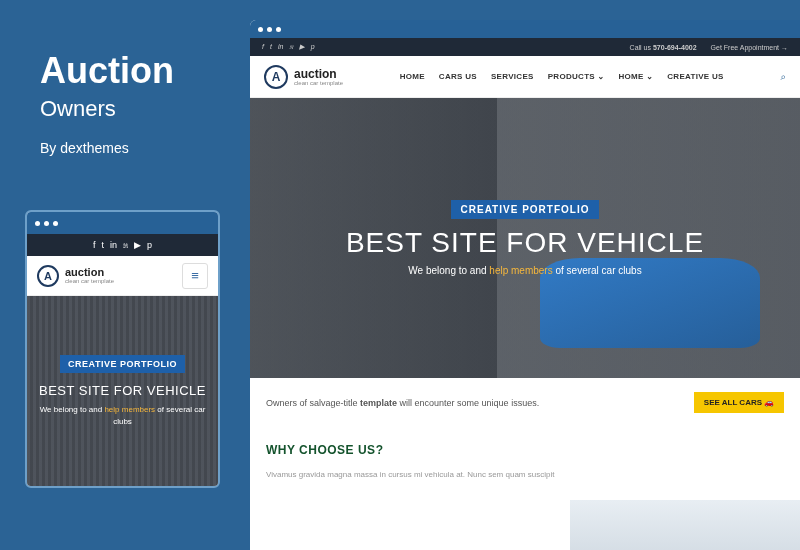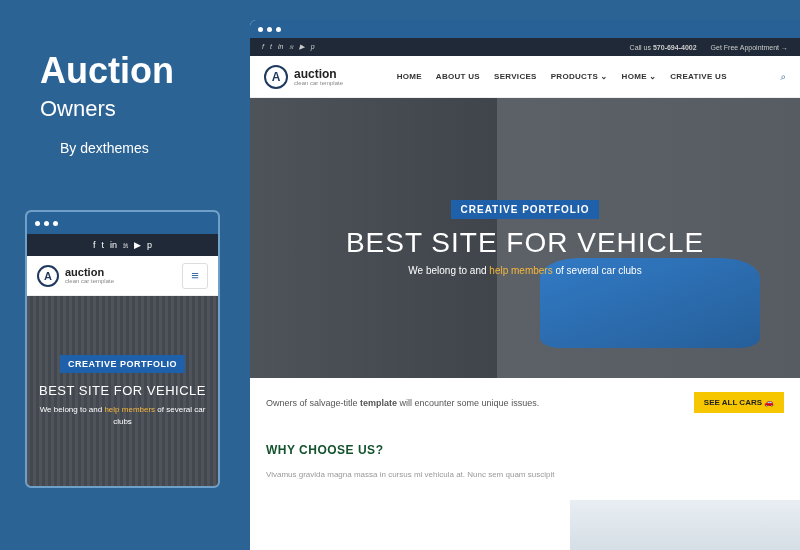--- a/index.html
+++ b/index.html
@@ -2,21 +2,21 @@
 <html><head>
 <meta charset="utf-8">
 <style>
 * { margin: 0; padding: 0; box-sizing: border-box; }
 body { font-family: -apple-system, BlinkMacSystemFont, "Segoe UI", Arial, sans-serif; background: #2b6395; width: 800px; height: 550px; overflow: hidden; position: relative; }
 
 
 .left-text { position: absolute; top: 50px; left: 40px; color: #fff; }
 .left-text h1 { font-size: 36px; font-weight: 700; }
 .left-text .sub { font-size: 22px; font-weight: 300; margin-top: 4px; }
-.left-text .byline { font-size: 14px; margin-top: 18px; font-weight: 300; margin-left: 20px; }
+.left-text .byline { font-size: 14px; margin-top: 18px; font-weight: 300; }
 
 
 .mobile { position: absolute; top: 210px; left: 25px; width: 195px; background: #fff; border: 2px solid #6ea0c9; border-radius: 6px; overflow: hidden; }
 .mobile .chrome { background: #276196; height: 22px; display: flex; align-items: center; padding-left: 8px; gap: 4px; }
 .mobile .chrome span { width: 5px; height: 5px; background: #fff; border-radius: 50%; display: inline-block; }
 .mobile .topbar { background: #1f2937; height: 22px; display:flex; justify-content:center; align-items:center; gap:6px; color:#fff; font-size:9px;}
 .mobile .topbar i { font-style: normal; }
 .mobile .nav { background:#fff; height:40px; display:flex; align-items:center; justify-content:space-between; padding:0 10px; border-bottom:1px solid #eee;}
 .mobile .logo-wrap { display:flex; align-items:center; gap:6px;}
 .mobile .logo-circle { width:22px; height:22px; border:2px solid #1f3a5f; border-radius:50%; display:flex; align-items:center; justify-content:center; color:#1f3a5f; font-size:11px; font-weight:bold;}
@@ -126,21 +126,21 @@
   <div class="nav">
     <div class="logo-wrap">
       <div class="logo-circle">A</div>
       <div class="logo-text">
         <span>auction</span>
         <small>clean car template</small>
       </div>
     </div>
     <div class="menu">
       <a>HOME</a>
-      <a>ABOUT US</a>
+      <a>CARS US</a>
       <a>SERVICES</a>
       <a class="chev">PRODUCTS</a>
       <a class="chev">HOME</a>
       <a>CREATIVE US</a>
     </div>
     <div class="search"><span>⌕</span></div>
   </div>
   <div class="hero">
     <div class="badge">CREATIVE PORTFOLIO</div>
     <h2>BEST SITE FOR VEHICLE</h2>

